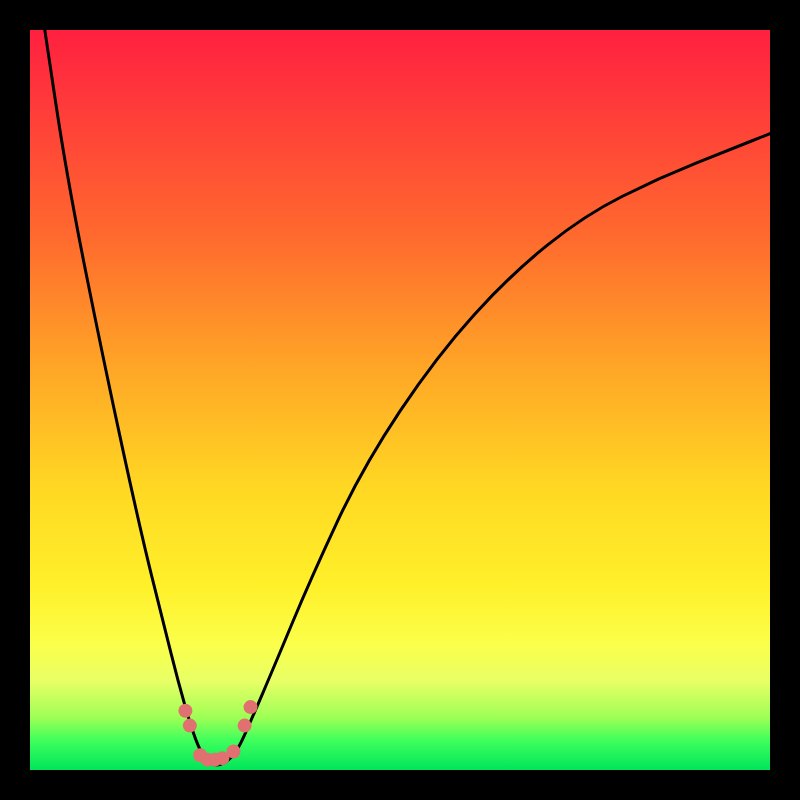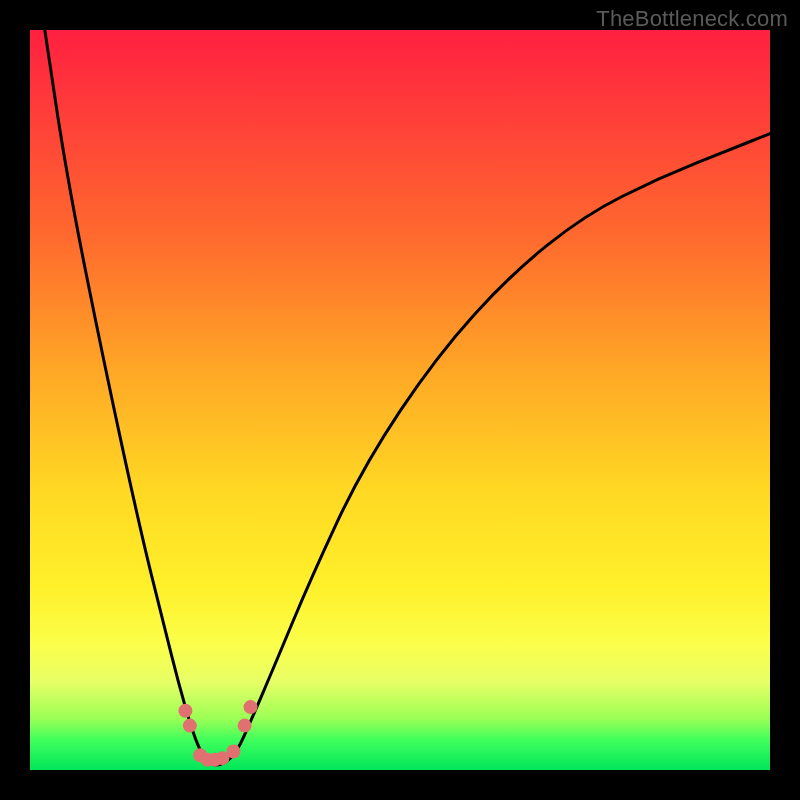--- a/index.html
+++ b/index.html
@@ -55,21 +55,20 @@
     top: 0;
     width: 740px;
     height: 740px;
     pointer-events: none;
   }
 </style>
 </head>
 <body>
 
 <div class="frame">
-  <div class="watermark">TheBottleneck.com</div>
   <div class="plot">
     <svg class="curve" viewBox="0 0 740 740" preserveAspectRatio="none">
       <path id="curve-path" fill="none" stroke="#000" stroke-width="3" stroke-linecap="round" d="M 14.80 0.00 Q 14.80 0.00 25.90 74.00 Q 37.00 148.00 55.50 240.50 Q 74.00 333.00 92.50 418.10 Q 111.00 503.20 122.10 547.60 Q 133.20 592.00 140.60 621.60 Q 148.00 651.20 155.40 677.10 Q 162.80 703.00 168.35 715.95 Q 173.90 728.90 179.45 732.60 Q 185.00 736.30 190.55 734.45 Q 196.10 732.60 201.65 727.05 Q 207.20 721.50 214.60 704.85 Q 222.00 688.20 233.10 662.30 Q 244.20 636.40 262.70 592.00 Q 281.20 547.60 307.10 492.10 Q 333.00 436.60 370.00 381.10 Q 407.00 325.60 444.00 284.90 Q 481.00 244.20 518.00 214.60 Q 555.00 185.00 592.00 166.50 Q 629.00 148.00 666.00 133.20 Q 703.00 118.40 721.50 111.00 L 740.00 103.60"></path>
       <g id="marker-group">
           <circle cx="155.40" cy="680.80" r="7" fill="#e17070"></circle>
           <circle cx="159.84" cy="695.60" r="7" fill="#e17070"></circle>
           <circle cx="170.20" cy="725.20" r="7" fill="#e17070"></circle>
           <circle cx="177.60" cy="729.64" r="7" fill="#e17070"></circle>
           <circle cx="185.00" cy="729.64" r="7" fill="#e17070"></circle>
           <circle cx="192.40" cy="728.16" r="7" fill="#e17070"></circle>

